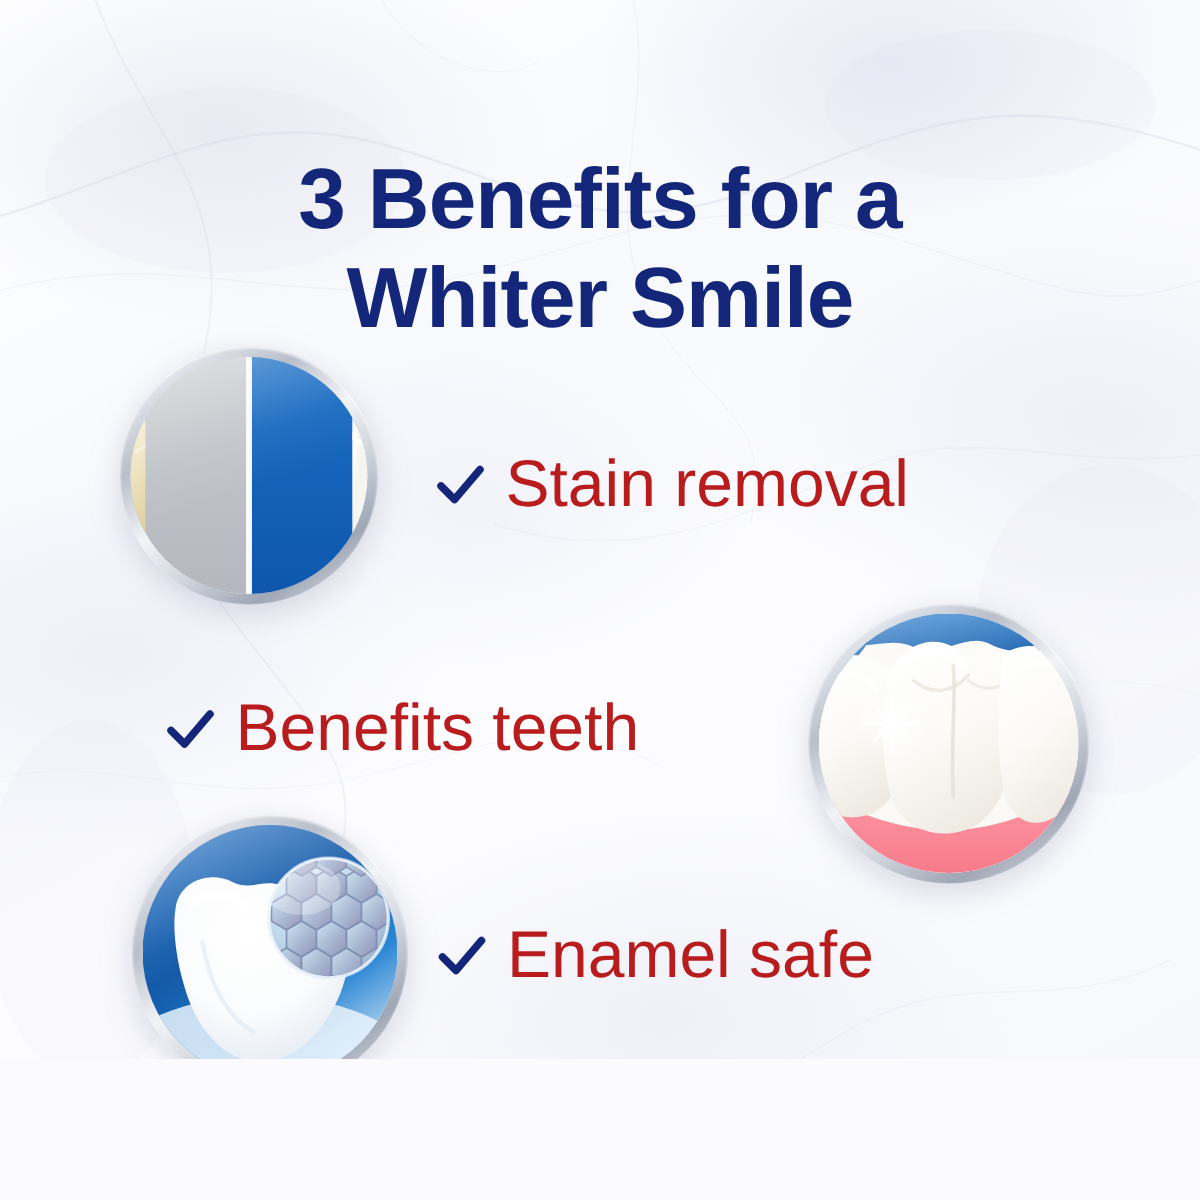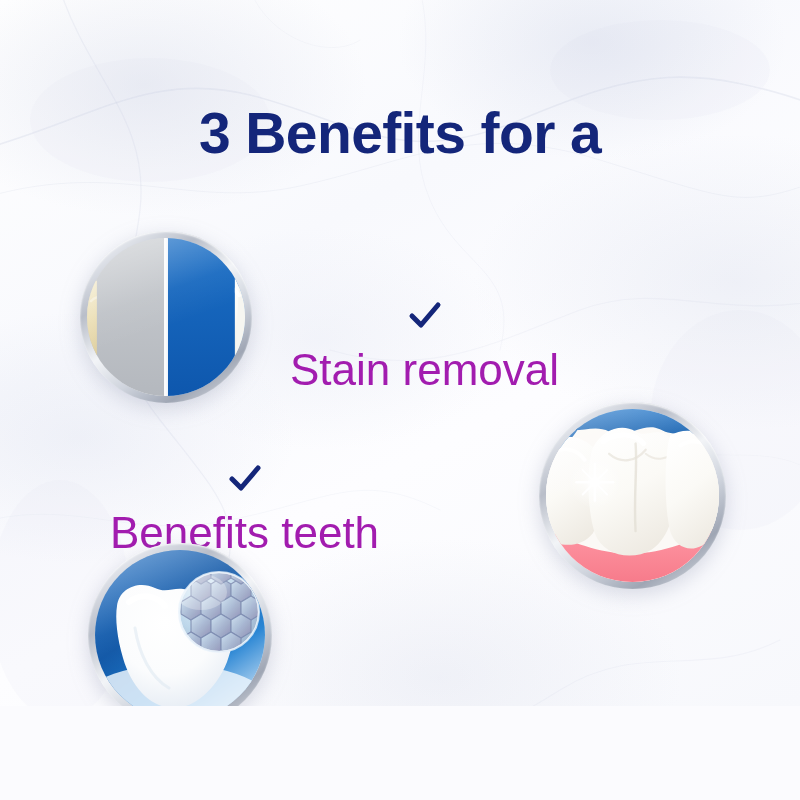--- a/index.html
+++ b/index.html
@@ -56,26 +56,25 @@
     letter-spacing: -0.6px;
   }
   .title-line { display: block; white-space: nowrap; }
 
   
   .benefit-label {
     position: absolute;
     display: flex;
     align-items: center;
     gap: 13px;
-    color: #a21caf;
+    color: #b91c1c;
     font-size: 44px;
     font-weight: 500;
     line-height: 50px;
     white-space: nowrap;
-    flex-direction: column;
   }
   .check-icon { display: block; flex: 0 0 auto; }
   .benefit-text { display: block; }
 
   .row1-label { left: 290px; top: 298px; }
   .row2-label { left: 110px; top: 461px; }
   .row3-label { left: 291px; top: 612px; }
 
   
   .medallion {
@@ -138,20 +137,21 @@
       <ellipse cx="150" cy="120" rx="120" ry="62"></ellipse>
       <ellipse cx="660" cy="70" rx="110" ry="50"></ellipse>
       <ellipse cx="740" cy="420" rx="90" ry="110"></ellipse>
       <ellipse cx="400" cy="770" rx="170" ry="48"></ellipse>
       <ellipse cx="60" cy="600" rx="70" ry="120"></ellipse>
     </g>
   </svg>
 
   <h1 class="title-block">
     <span class="title-line">3 Benefits for a</span>
+    <span class="title-line">Whiter Smile</span>
   </h1>
 
   <div class="medallion" id="medallion-stain">
     <div class="rim"></div>
     <div class="face">
       <svg viewBox="0 0 160 160" aria-hidden="true">
         <defs>
           <linearGradient id="s-leftbg" x1="0" y1="0" x2="0" y2="1">
             <stop offset="0%" stop-color="#c9ccd0"></stop>
             <stop offset="100%" stop-color="#b4b8be"></stop>
@@ -347,14 +347,20 @@
           </g>
           <circle cx="124" cy="62" r="40" fill="none" stroke="#ffffff" stroke-width="2.5" opacity="0.65"></circle>
           <ellipse cx="106" cy="42" rx="26" ry="18" fill="#ffffff" opacity="0.28"></ellipse>
         </g>
         <circle cx="124" cy="62" r="40" fill="none" stroke="#e9f3fb" stroke-width="2" opacity="0.8"></circle>
       </svg>
     </div>
     <div class="gloss"></div>
   </div>
 
+  <div class="benefit-label row3-label">
+    <svg class="check-icon" width="34" height="34" viewBox="0 0 34 34" aria-hidden="true">
+      <path d="M4 18 L 13 27 L 30 7" fill="none" stroke="#14267a" stroke-width="5" stroke-linecap="round" stroke-linejoin="round"></path>
+    </svg>
+    <span class="benefit-text">Enamel safe</span>
+  </div>
 
 </div>
 
 </body></html>

